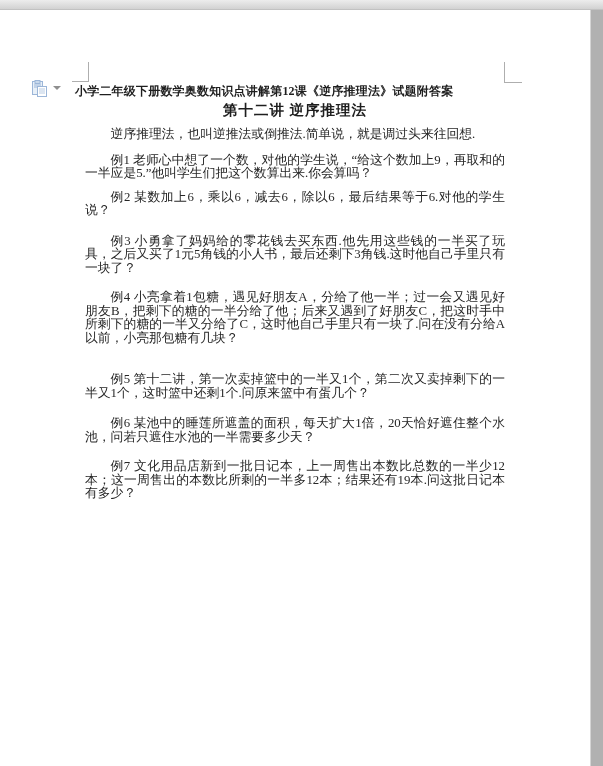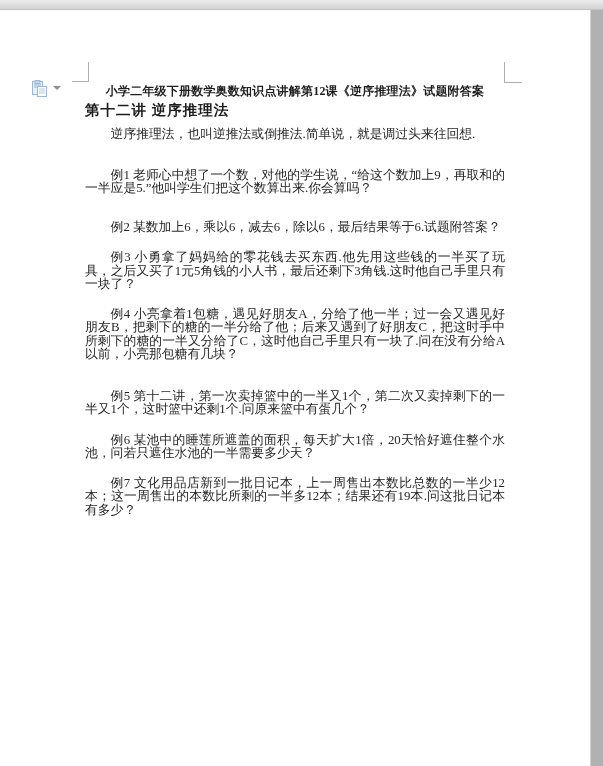--- a/index.html
+++ b/index.html
@@ -39,37 +39,37 @@
     left: 72px; top: 52px; width: 17px; height: 20px;
     border-right: 1px solid #aeaeae; border-bottom: 1px solid #aeaeae;
   }
   .crop-r {
     left: 504px; top: 52px; width: 18px; height: 21px;
     border-left: 1px solid #aeaeae; border-bottom: 1px solid #aeaeae;
   }
 
   .doc-title {
     position: absolute; left: 75px; top: 73px; width: 440px;
-    text-align: center; font-size: 12px; font-weight: bold; color: #1e1e1e;
+    font-size: 12px; font-weight: bold; color: #1e1e1e;
     letter-spacing: 0.2px; white-space: nowrap;
   }
   .doc-heading {
     position: absolute; left: 85px; top: 91px; width: 420px;
-    font-size: 14.5px; font-weight: bold; color: #1e1e1e;
+    text-align: center; font-size: 14.5px; font-weight: bold; color: #1e1e1e;
     letter-spacing: 1px;
   }
 
   #doc-body {
     position: absolute; left: 85px; top: 118px; width: 420px;
     font-size: 12.8px; line-height: 13.5px; color: #262626;
     text-align: justify;
   }
   #doc-body p { margin: 0 0 16px; text-indent: 2em; }
-  #doc-body p:nth-child(1) { margin-bottom: 27px; }
-  #doc-body p:nth-child(2) { margin-bottom: 25px; }
+  #doc-body p:nth-child(1) { margin-bottom: 12px; }
+  #doc-body p:nth-child(2) { margin-bottom: 10px; }
   #doc-body p:nth-child(3) { margin-bottom: 17px; }
   #doc-body p:nth-child(5) { margin-bottom: 28px; }
   #doc-body p:nth-child(6) { margin-bottom: 17px; }
   #doc-body p:nth-child(8) { margin-bottom: 21px; }
 </style>
 </head>
 <body>
 
 <div class="app">
 
@@ -96,21 +96,21 @@
     <div class="crop crop-l"></div>
     <div class="crop crop-r"></div>
 
     <div class="doc-title">小学二年级下册数学奥数知识点讲解第12课《逆序推理法》试题附答案</div>
 
     <div class="doc-heading">第十二讲 逆序推理法</div>
 
     <div id="doc-body">
         <p>逆序推理法，也叫逆推法或倒推法.简单说，就是调过头来往回想.</p>
         <p>例1 老师心中想了一个数，对他的学生说，“给这个数加上9，再取和的一半应是5.”他叫学生们把这个数算出来.你会算吗？</p>
-        <p>例2 某数加上6，乘以6，减去6，除以6，最后结果等于6.试题附答案？</p>
+        <p>例2 某数加上6，乘以6，减去6，除以6，最后结果等于6.对他的学生说？</p>
         <p>例3 小勇拿了妈妈给的零花钱去买东西.他先用这些钱的一半买了玩具，之后又买了1元5角钱的小人书，最后还剩下3角钱.这时他自己手里只有一块了？</p>
         <p>例4 小亮拿着1包糖，遇见好朋友A，分给了他一半；过一会又遇见好朋友B，把剩下的糖的一半分给了他；后来又遇到了好朋友C，把这时手中所剩下的糖的一半又分给了C，这时他自己手里只有一块了.问在没有分给A以前，小亮那包糖有几块？</p>
         <p>例5 第十二讲，第一次卖掉篮中的一半又1个，第二次又卖掉剩下的一半又1个，这时篮中还剩1个.问原来篮中有蛋几个？</p>
         <p>例6 某池中的睡莲所遮盖的面积，每天扩大1倍，20天恰好遮住整个水池，问若只遮住水池的一半需要多少天？</p>
         <p>例7 文化用品店新到一批日记本，上一周售出本数比总数的一半少12本；这一周售出的本数比所剩的一半多12本；结果还有19本.问这批日记本有多少？</p>
       </div>
 
   </div>
 </div>
 

